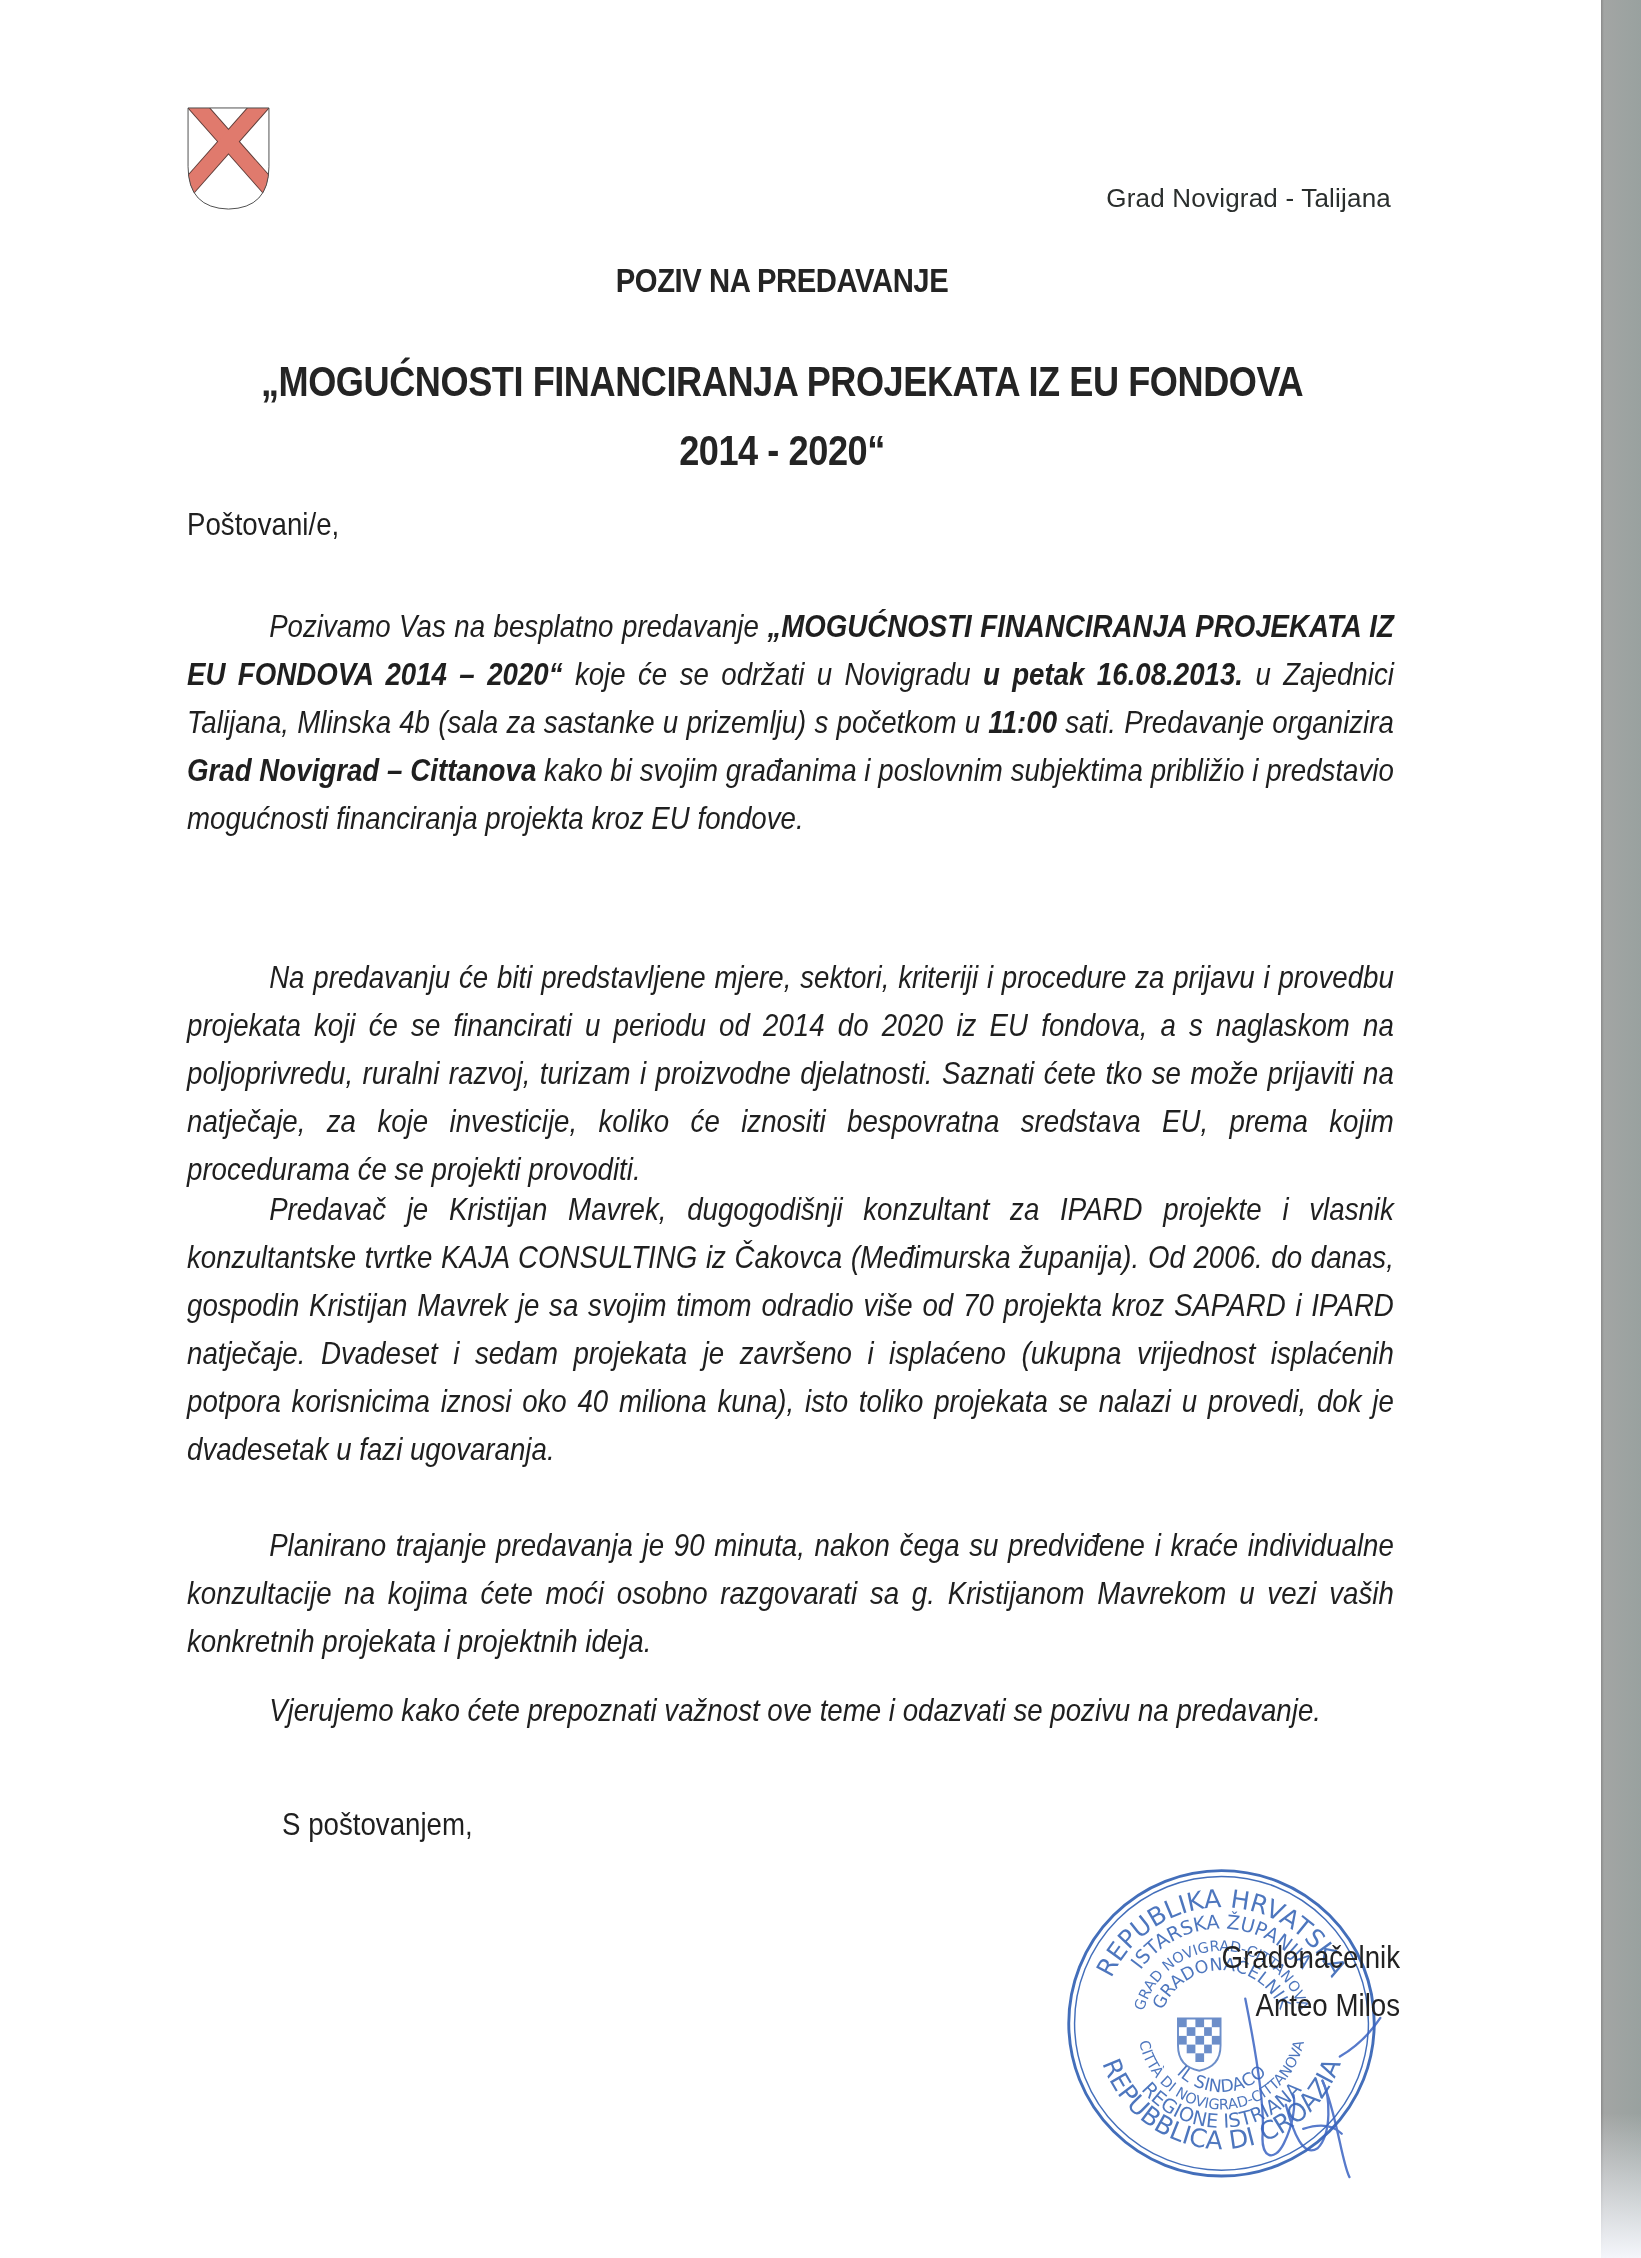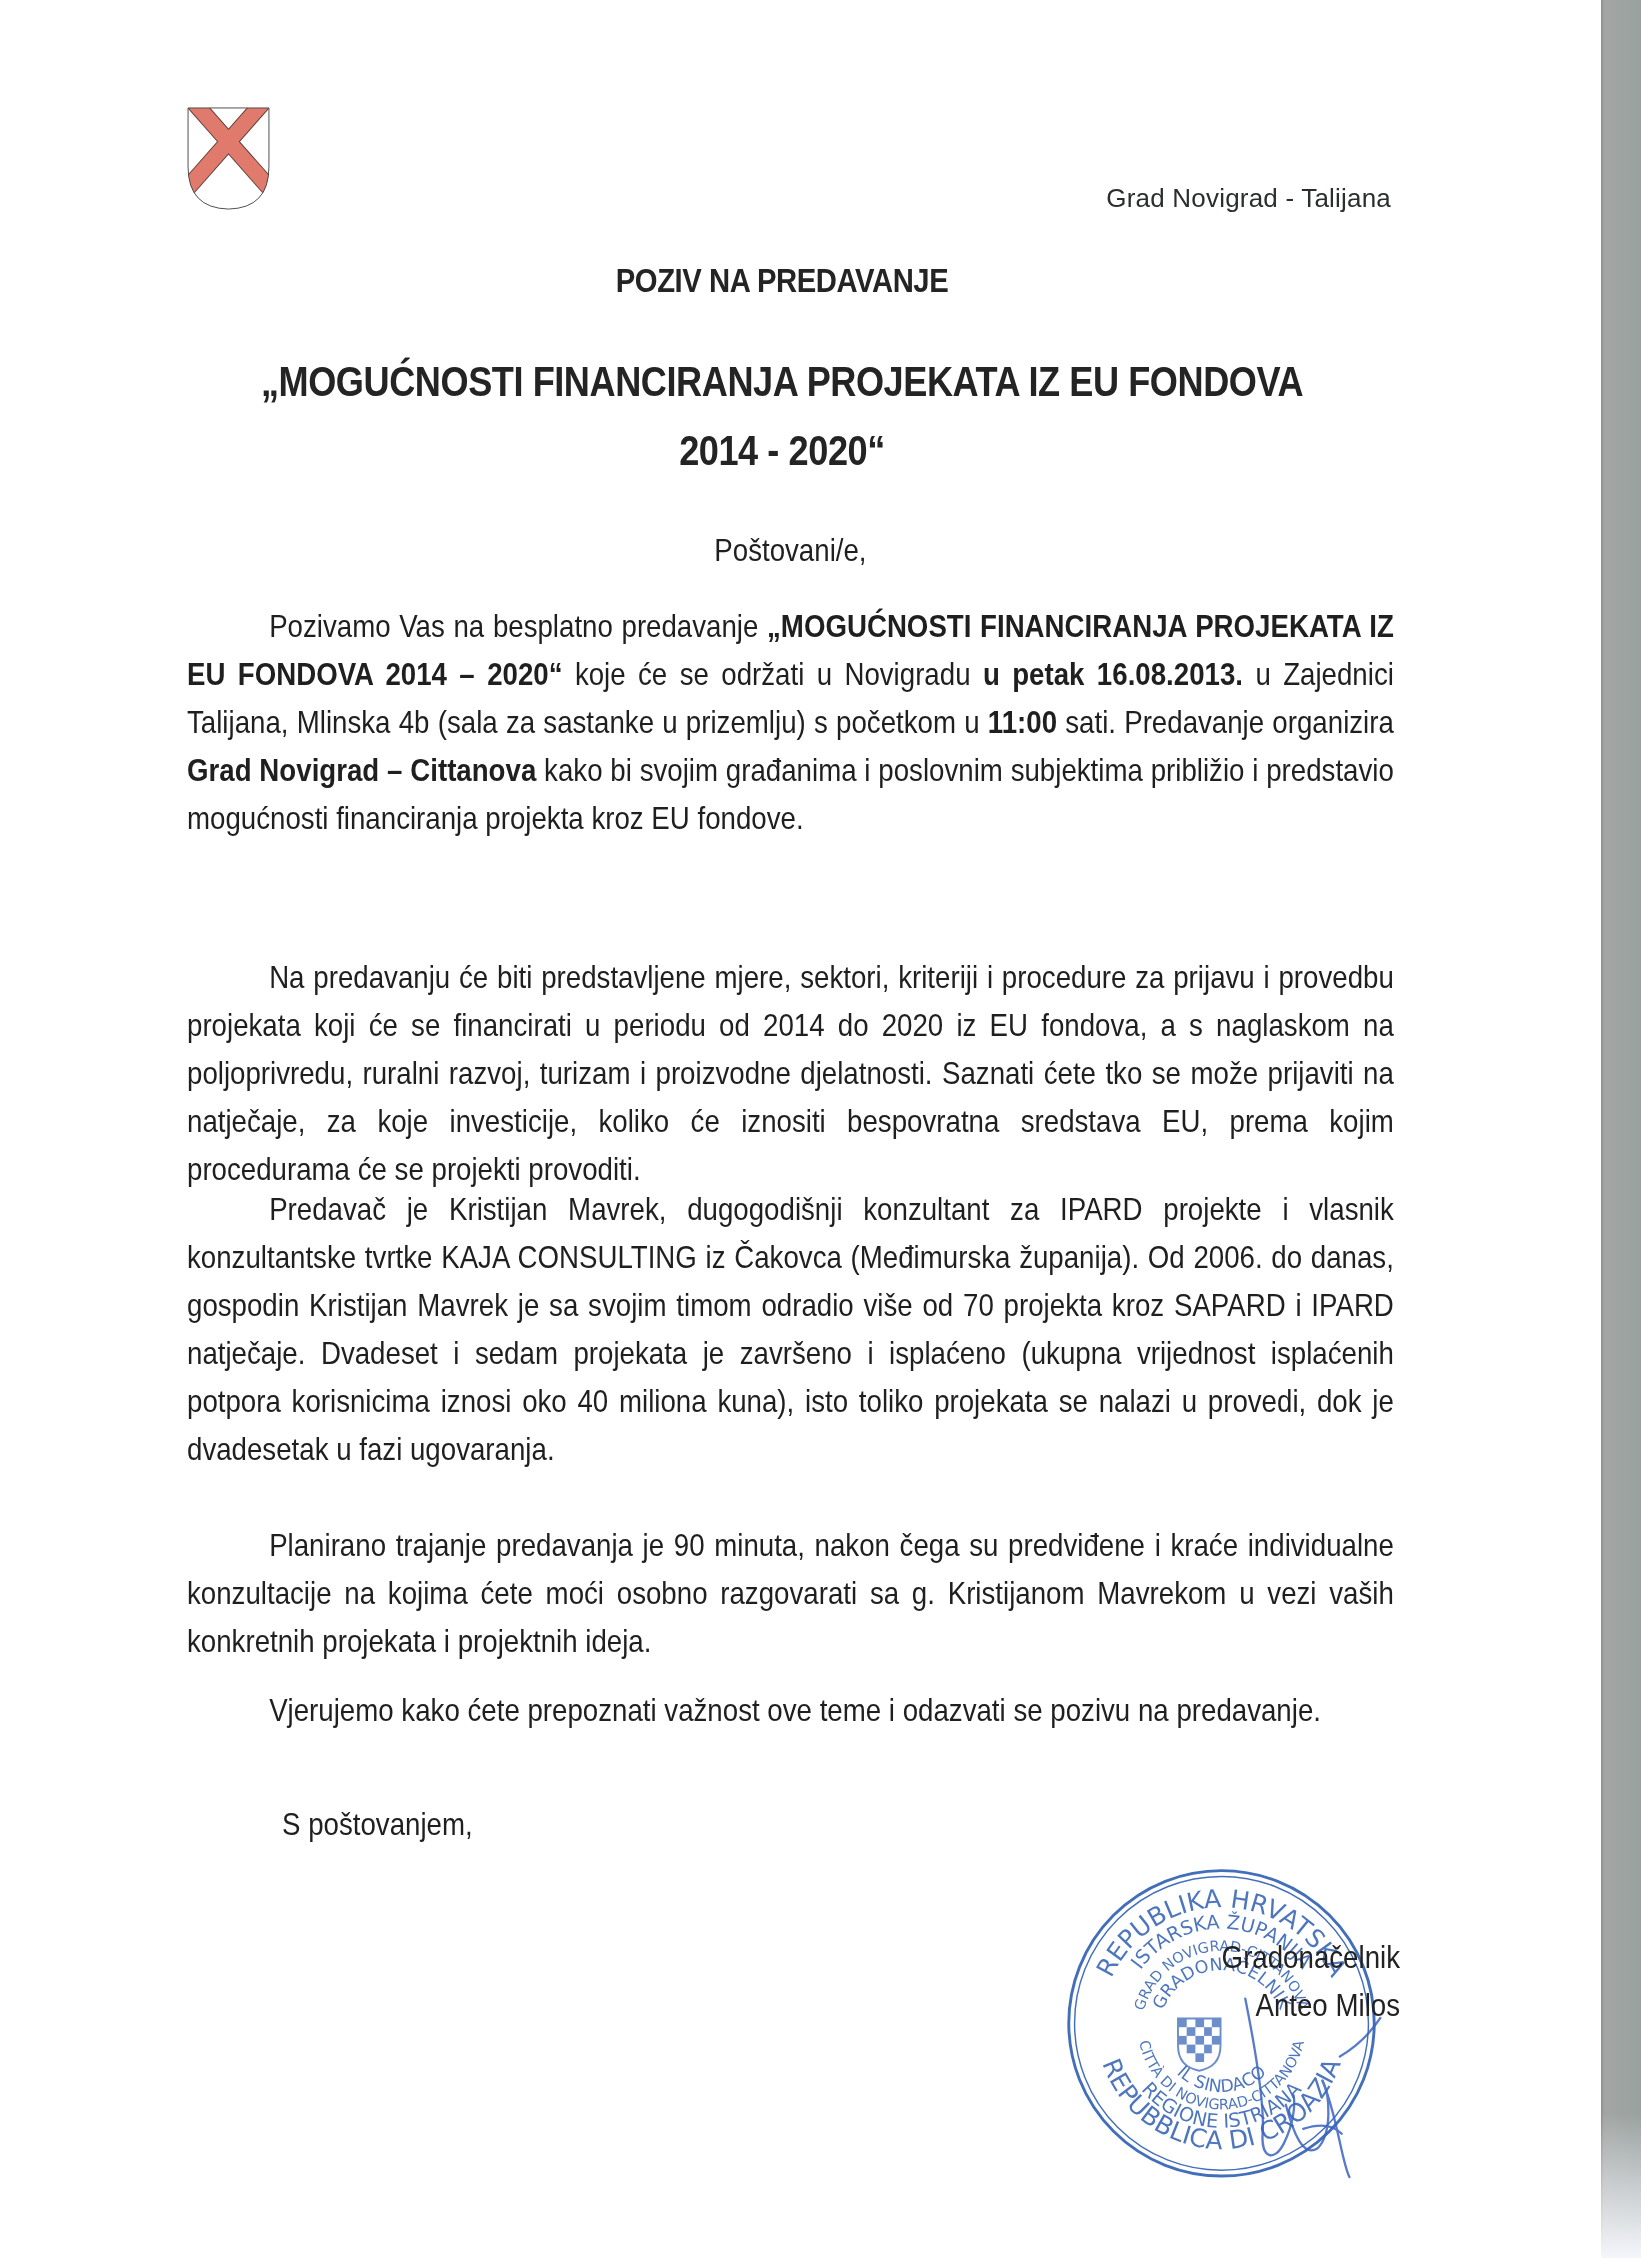--- a/index.html
+++ b/index.html
@@ -35,22 +35,22 @@
   .heading-big span { display: block; }
   .heading-big .l2 { margin-top: 15.4px; }
 
   .text {
     position: absolute; left: 187px; width: 1207px;
     font-size: 32px; line-height: 48px; color: #1f1f1f;
   }
   .text .inner {
     display: block; width: 1396px; transform: scaleX(0.8645); transform-origin: 0 0;
   }
-  .greeting { top: 526px; text-align: center; }
-  .para { text-align: justify; }
+  .greeting { top: 500px; }
+  .para { text-align: justify; font-style: italic; }
   .para .inner { text-indent: 95px; }
   .p1 { top: 602px; }
   .p2 { top: 925px; margin-top: 28px; }
   .p3 { top: 1185px; }
   .p4 { top: 1521px; }
   .p5 { top: 1686px; }
   .closing { top: 1800px; }
   .closing .inner { padding-left: 0; }
   b { font-weight: bold; }
 

